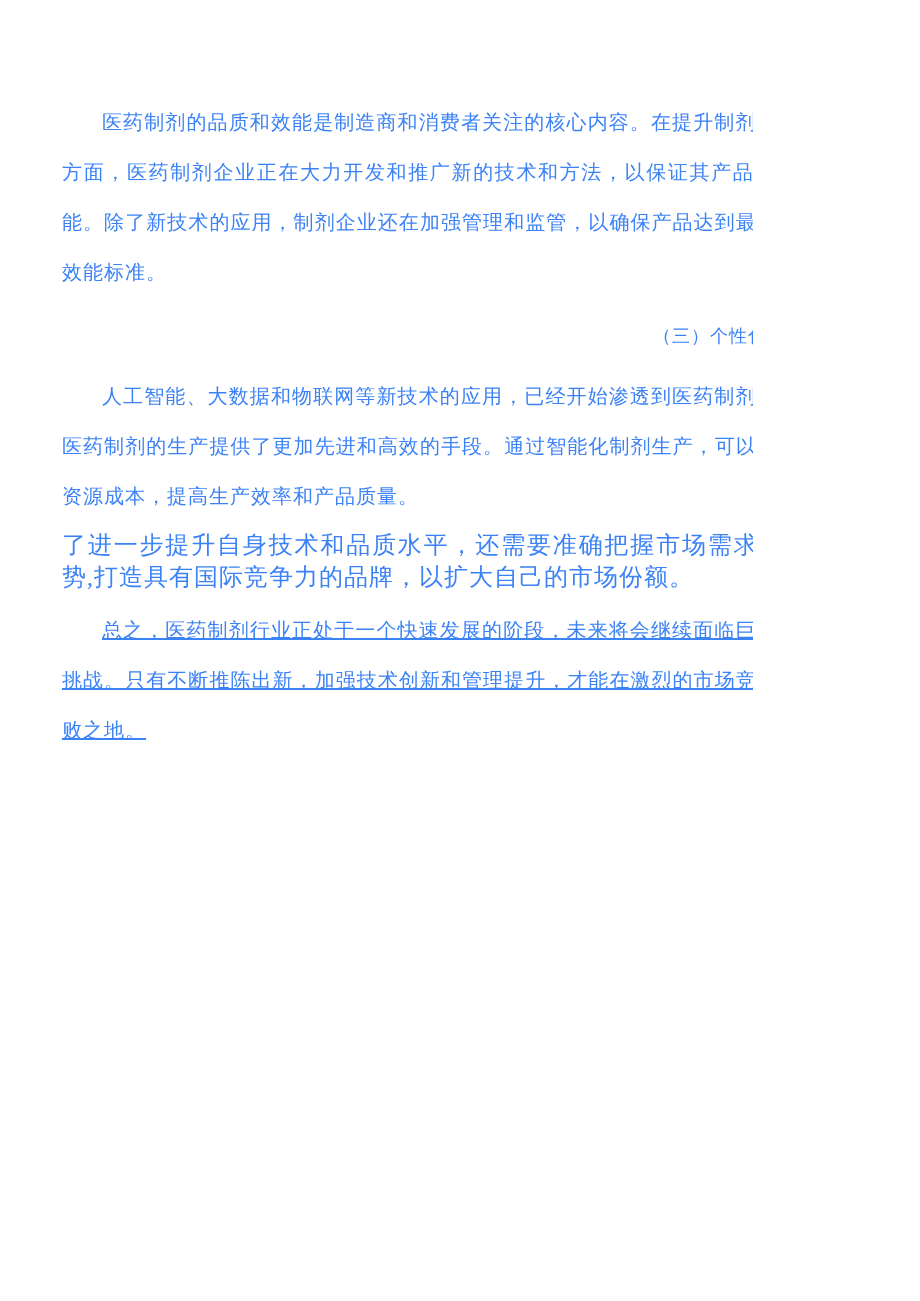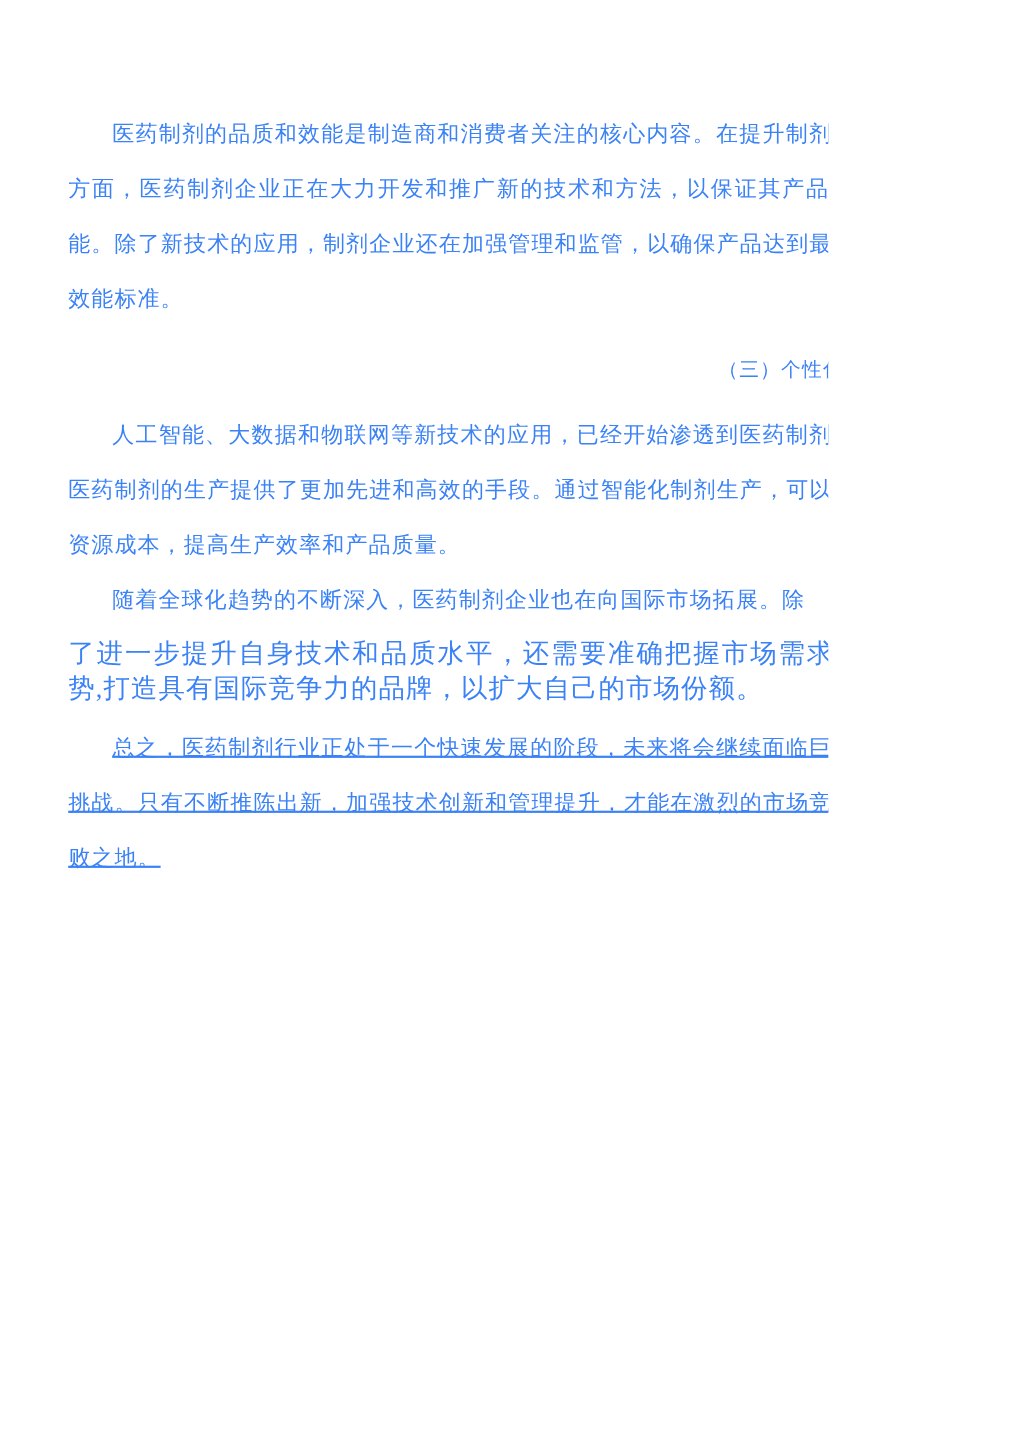--- a/index.html
+++ b/index.html
@@ -59,20 +59,19 @@
 
     <p class="para">医药制剂的品质和效能是制造商和消费者关注的核心内容。在提升制剂品质和效能方面，医药制剂企业正在大力开发和推广新的技术和方法，以保证其产品的品质和效能。除了新技术的应用，制剂企业还在加强管理和监管，以确保产品达到最高的品质和效能标准。</p>
 
     <p class="heading">（三）个性化制剂的发展</p>
 
 
 
     <p class="para">人工智能、大数据和物联网等新技术的应用，已经开始渗透到医药制剂行业，并为医药制剂的生产提供了更加先进和高效的手段。通过智能化制剂生产，可以减少人力和资源成本，提高生产效率和产品质量。</p>
 
 
-    <p class="para">随着全球化趋势的不断深入，医药制剂企业也在向国际市场拓展。除</p>
 
     <p class="para-tight">了进一步提升自身技术和品质水平，还需要准确把握市场需求和发展趋势,打造具有国际竞争力的品牌，以扩大自己的市场份额。</p>
 
     <p class="para para-final">总之，医药制剂行业正处于一个快速发展的阶段，未来将会继续面临巨大的机遇和挑战。只有不断推陈出新，加强技术创新和管理提升，才能在激烈的市场竞争中立于不败之地。</p>
 
   </div>
 </div>
 
 </body></html>

